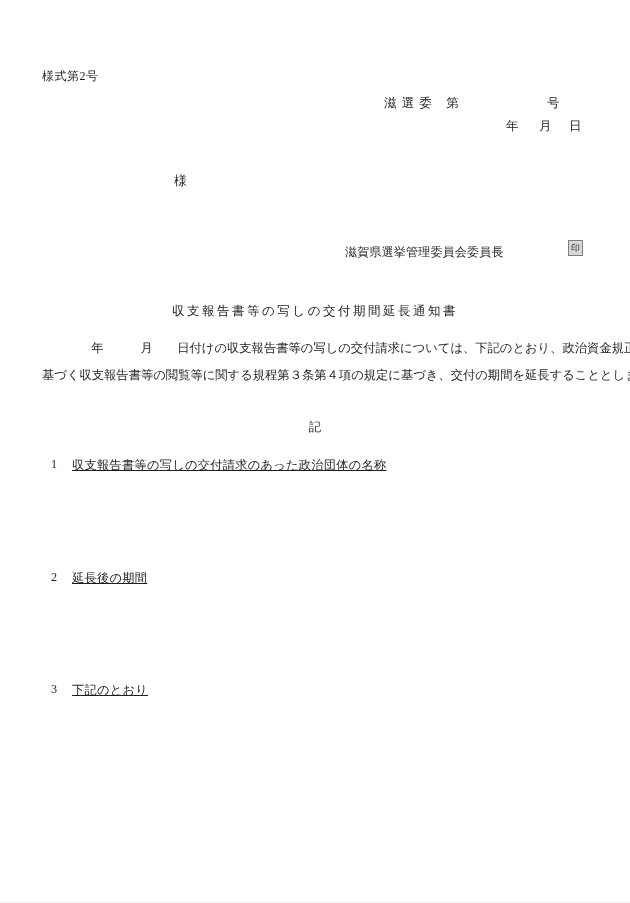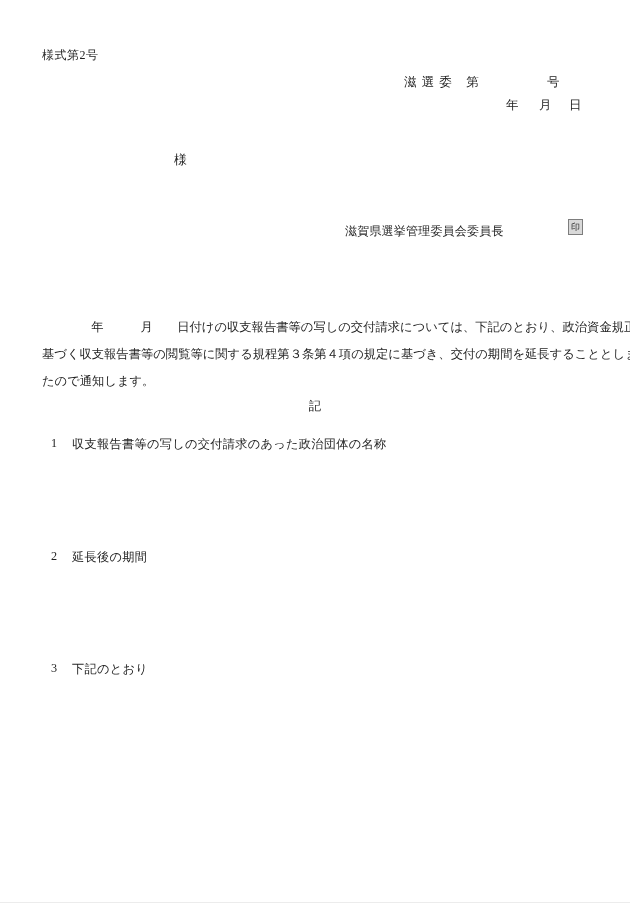--- a/index.html
+++ b/index.html
@@ -9,28 +9,28 @@
   }
   .page {
     position: relative;
     width: 630px;
     height: 903px;
     background: #ffffff;
     font-family: "Liberation Serif", "DejaVu Serif", serif;
     color: #1f1f1f;
     overflow: hidden;
   }
-  .abs { position: absolute; }
+  .abs { position: absolute; margin-top: 21px; }
 
   .form-number {
     left: 42px; top: 47px;
     font-size: 12px;
     letter-spacing: 0.5px;
   }
-  .doc-number-prefix { left: 404px; top: 74px; font-size: 12.5px; letter-spacing: 1px; }
+  .doc-number-prefix { left: 384px; top: 74px; font-size: 12.5px; letter-spacing: 1px; }
   .doc-number-suffix { left: 547px; top: 74px; font-size: 12.5px; }
   .date-year  { left: 506px; top: 97px; font-size: 12.5px; }
   .date-month { left: 539px; top: 97px; font-size: 12.5px; }
   .date-day   { left: 569px; top: 97px; font-size: 12.5px; }
 
   .recipient { left: 174px; top: 151px; font-size: 13px; }
 
   .sender { left: 345px; top: 223px; font-size: 12px; letter-spacing: 0.2px; }
 
   .seal {
@@ -70,21 +70,21 @@
 
   .item {
     left: 51px;
     font-size: 12.2px;
     display: flex;
   }
   .item-1 { top: 436px; }
   .item-2 { top: 549px; }
   .item-3 { top: 661px; }
   .item .no { width: 8px; }
-  .item .label { margin-left: 13px; letter-spacing: 0.3px; }
+  .item .label { margin-left: 13px; letter-spacing: 0.3px; text-decoration: underline; }
 
   .page-edge {
     left: 0; bottom: 0;
     width: 100%; height: 1px;
     background: #ececec;
   }
 </style>
 </head>
 <body>
 
@@ -97,25 +97,25 @@
 
   <div class="abs date-year">年</div>
   <div class="abs date-month">月</div>
   <div class="abs date-day">日</div>
 
   <div class="abs recipient">様</div>
 
   <div class="abs sender">滋賀県選挙管理委員会委員長</div>
   <span class="abs seal">印</span>
 
+  <div class="abs doc-title">収支報告書等の写しの交付期間延長通知書</div>
 
   <div class="abs body-paragraph">
     <div class="body-line">　　　　年　　　月　　日付けの収支報告書等の写しの交付請求については、下記のとおり、政治資金規正法に</div>
     <div class="body-line">基づく収支報告書等の閲覧等に関する規程第３条第４項の規定に基づき、交付の期間を延長することとしまし</div>
-    <div class="body-line">たので通知します。</div>
   </div>
 
   <div class="abs ki-marker">記</div>
 
   <div class="abs item item-1">
     <span class="no">1</span>
     <span class="label">収支報告書等の写しの交付請求のあった政治団体の名称</span>
   </div>
 
   <div class="abs item item-2">

